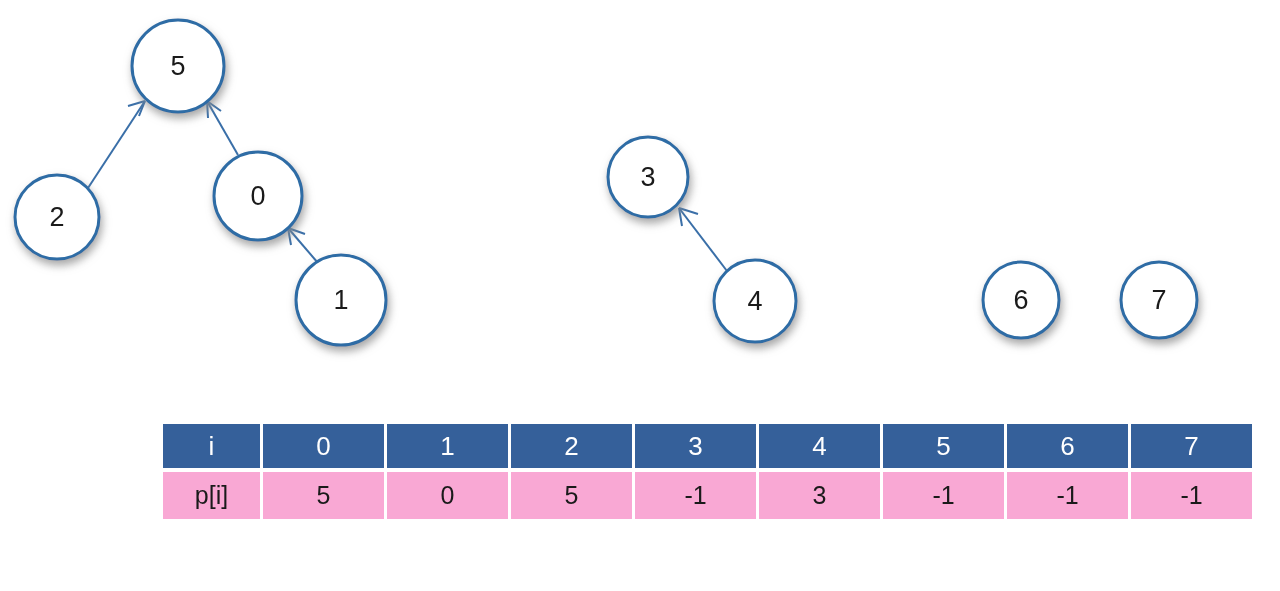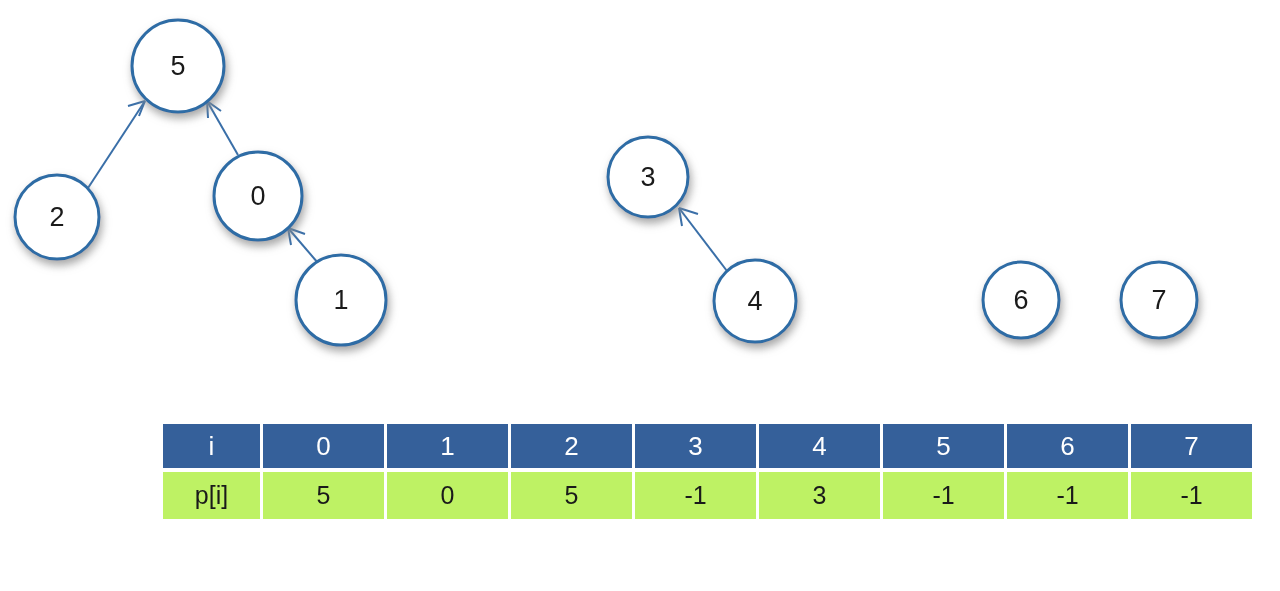--- a/index.html
+++ b/index.html
@@ -73,21 +73,21 @@
     font-size: 26px;
     text-align: center;
     vertical-align: middle;
     border-right: 3px solid #ffffff;
     font-family: "Liberation Sans", sans-serif;
   }
   .parent-table tr.head-row td:last-child {
     border-right: none;
   }
   .parent-table tr.body-row td {
-    background: #bef264;
+    background: #f9a8d4;
     color: #1a1a1a;
     height: 45px;
     font-size: 25px;
     text-align: center;
     vertical-align: middle;
     border-right: 3px solid #ffffff;
     border-top: 4px solid #ffffff;
     font-family: "Liberation Sans", sans-serif;
   }
   .parent-table tr.body-row td:last-child {

